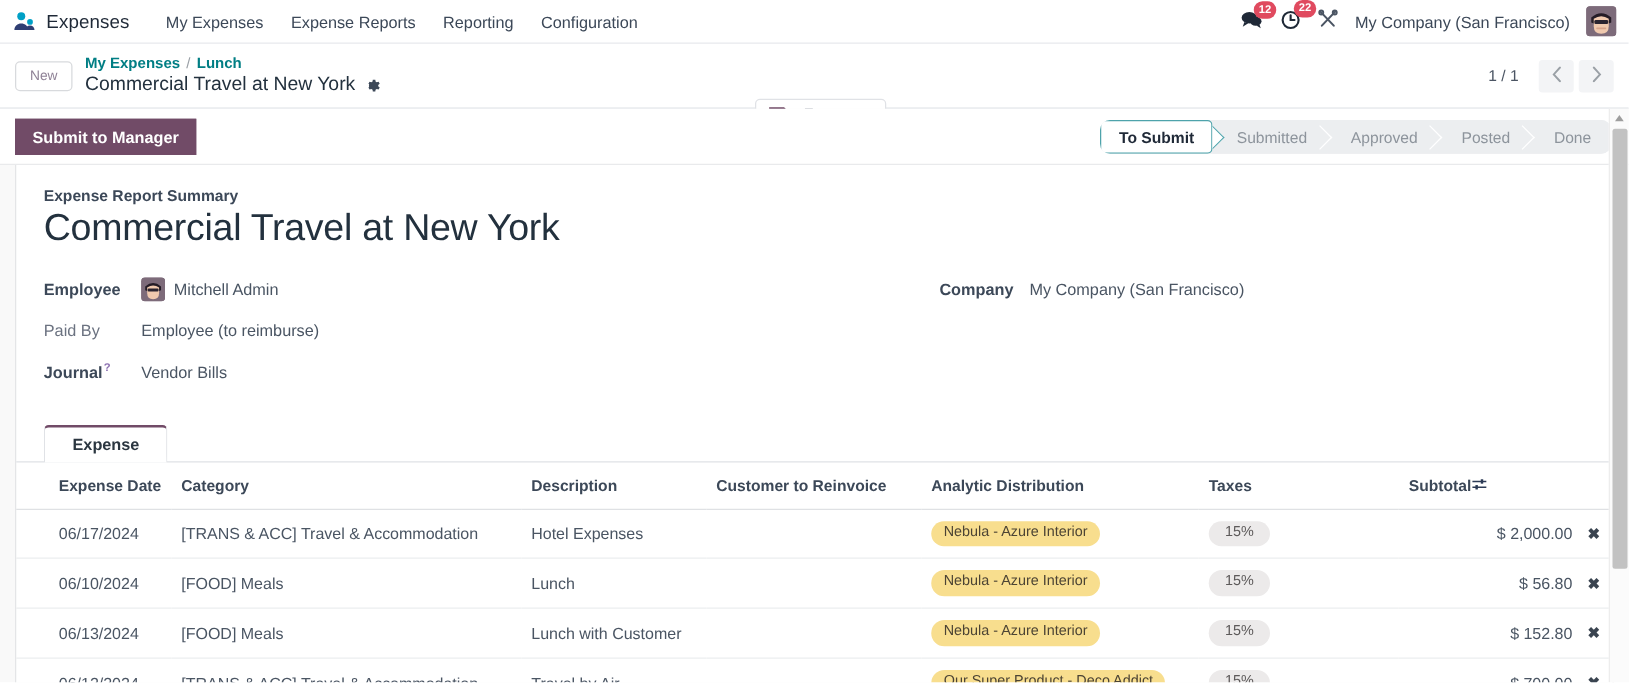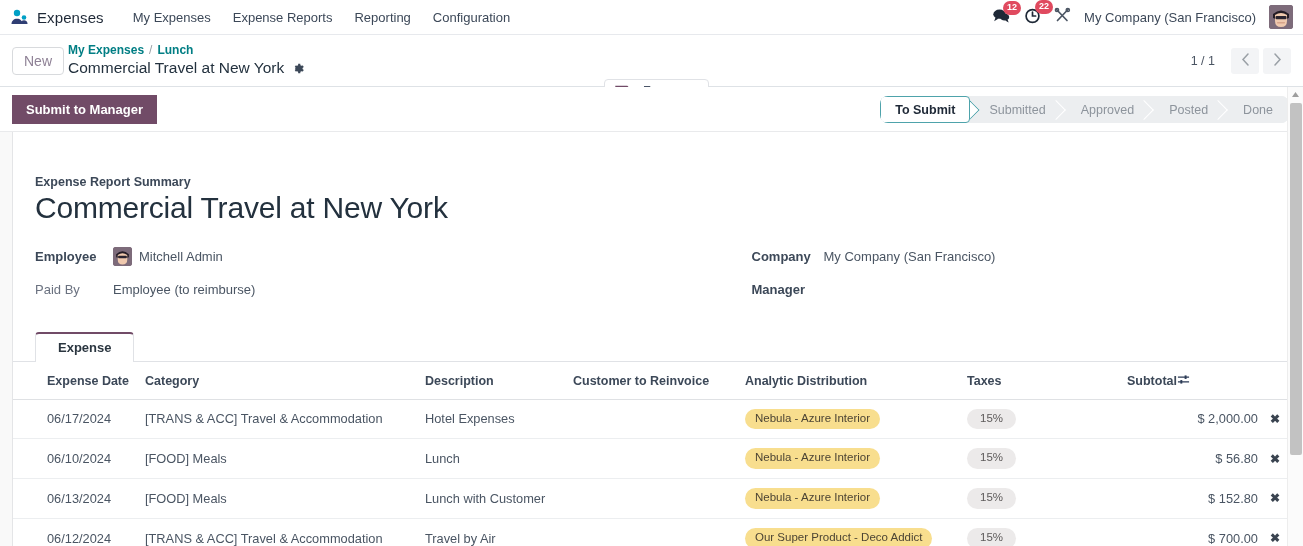--- a/index.html
+++ b/index.html
@@ -74,25 +74,25 @@
     border-bottom: 1px solid #dee2e6;
     display: flex;
     align-items: center;
     padding: 0 12px 0 12px;
     position: relative;
   }
   .btn-new {
     border: 1px solid #d8dadd;
     background: #fff;
     color: #8f8296;
-    font-size: 14px;
+    font-size: 11px;
     padding: 5px 11px;
     border-radius: 4px;
     cursor: pointer;
-    margin-right: 4px;
+    margin-right: 10px;
     font-family: inherit;
   }
   .bc-wrap { display: flex; flex-direction: column; justify-content: center; line-height: 1.25; }
   .bc-top { font-size: 12px; font-weight: 700; color: #017e84; display: flex; gap: 5px; align-items: center;}
   .bc-link { cursor: pointer; }
   .bc-sep { color: #9aa0a6; font-weight: 400; }
   .bc-title { font-size: 15.5px; color: #23313e; display: flex; align-items: center; gap: 7px; }
   .gear { cursor: pointer; display: inline-flex; }
 
   .stat-btn {
@@ -206,21 +206,20 @@
     border: 1px solid #e4e5e7;
     border-top: none;
     min-height: 420px;
     padding: 18px 22px 0 22px;
   }
   .summary-label {
     font-size: 12.5px;
     font-weight: 700;
     color: #3c4858;
     margin-bottom: 2px;
-    margin-top: 25px;
   }
   .doc-title {
     font-size: 30px;
     color: #23313e;
     font-weight: 400;
     letter-spacing: -0.2px;
     margin: 2px 0 18px 0;
     line-height: 1.15;
   }
 
@@ -507,31 +506,33 @@
             </span>
             <span>Mitchell Admin</span>
           </span>
         </div>
 
         <div class="frow">
           <span class="flabel">Paid By</span>
           <span class="fvalue">Employee (to reimburse)</span>
         </div>
 
+        <div class="frow">
+          <span class="flabel req">
+            <span>Journal</span><span class="tip">?</span>
+          </span>
+          <span class="fvalue">Vendor Bills</span>
+        </div>
 
       </div>
 
       <div class="fcol right">
         <div class="frow">
           <span class="flabel req">Company</span>
           <span class="fvalue">My Company (San Francisco)</span>
-        </div>
-        <div class="frow">
-          <span class="flabel req">Manager</span>
-          <span class="fvalue empty"></span>
         </div>
       </div>
     </div>
 
     <div class="tabs">
       <div class="tab active">Expense</div>
     </div>
 
     <table class="lines">
       <thead>

